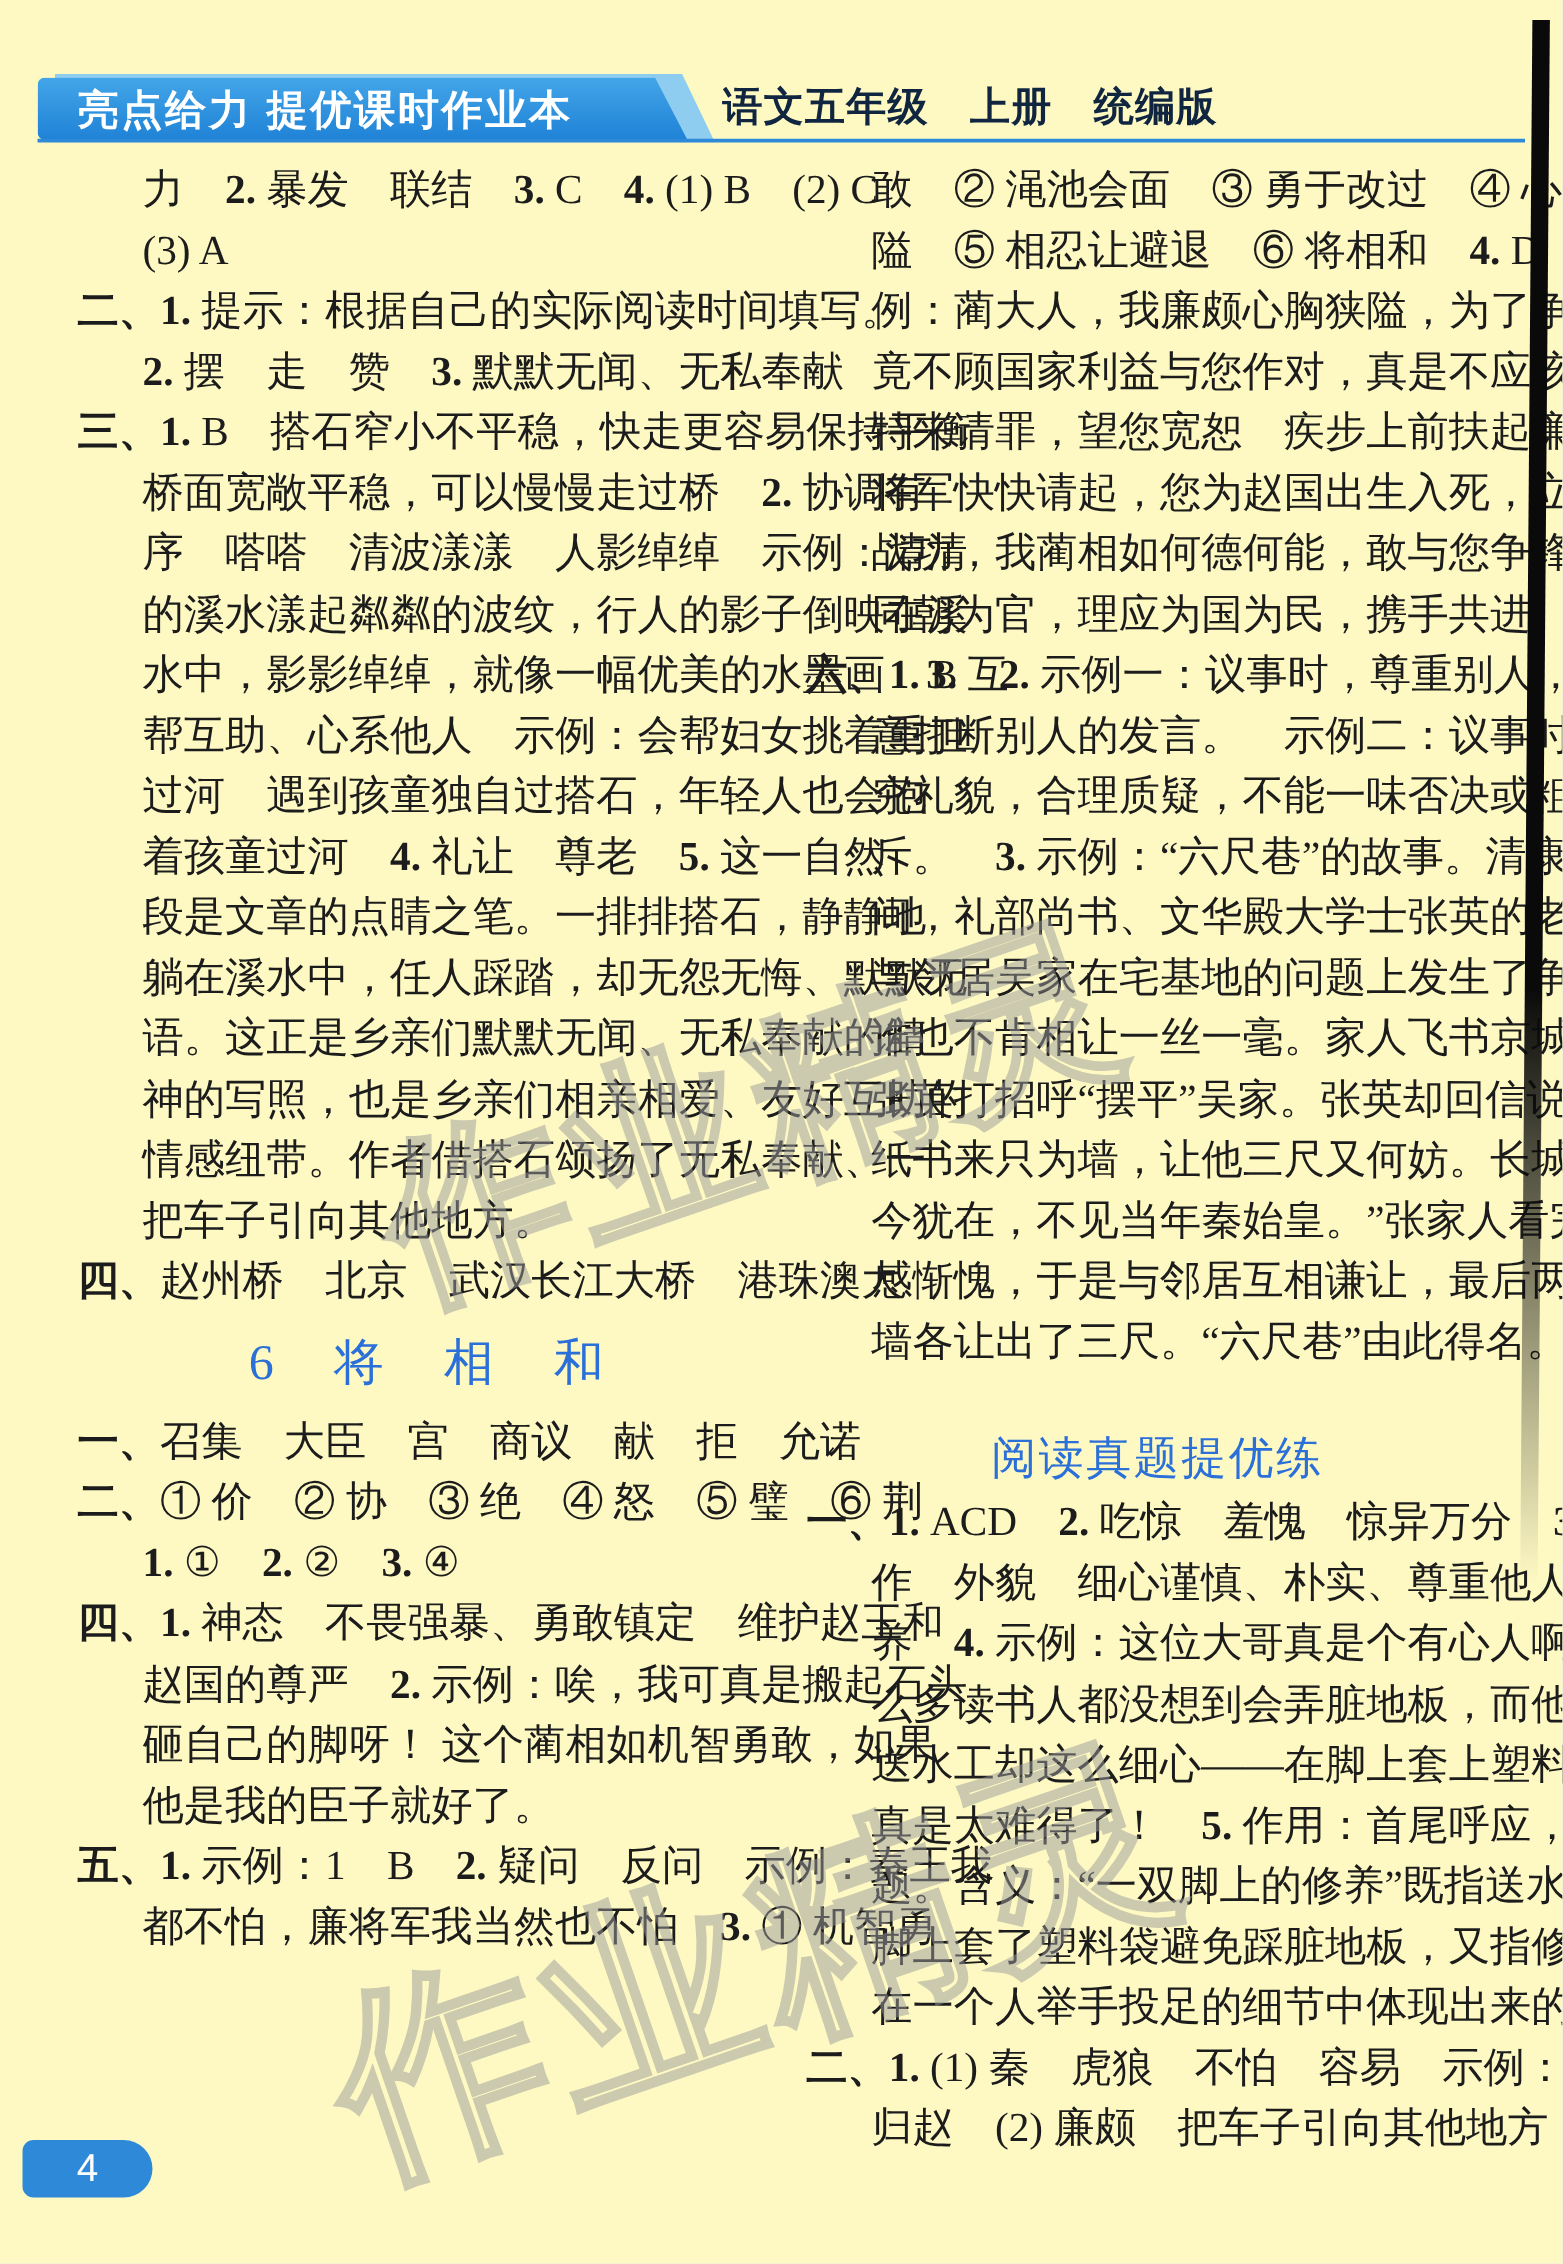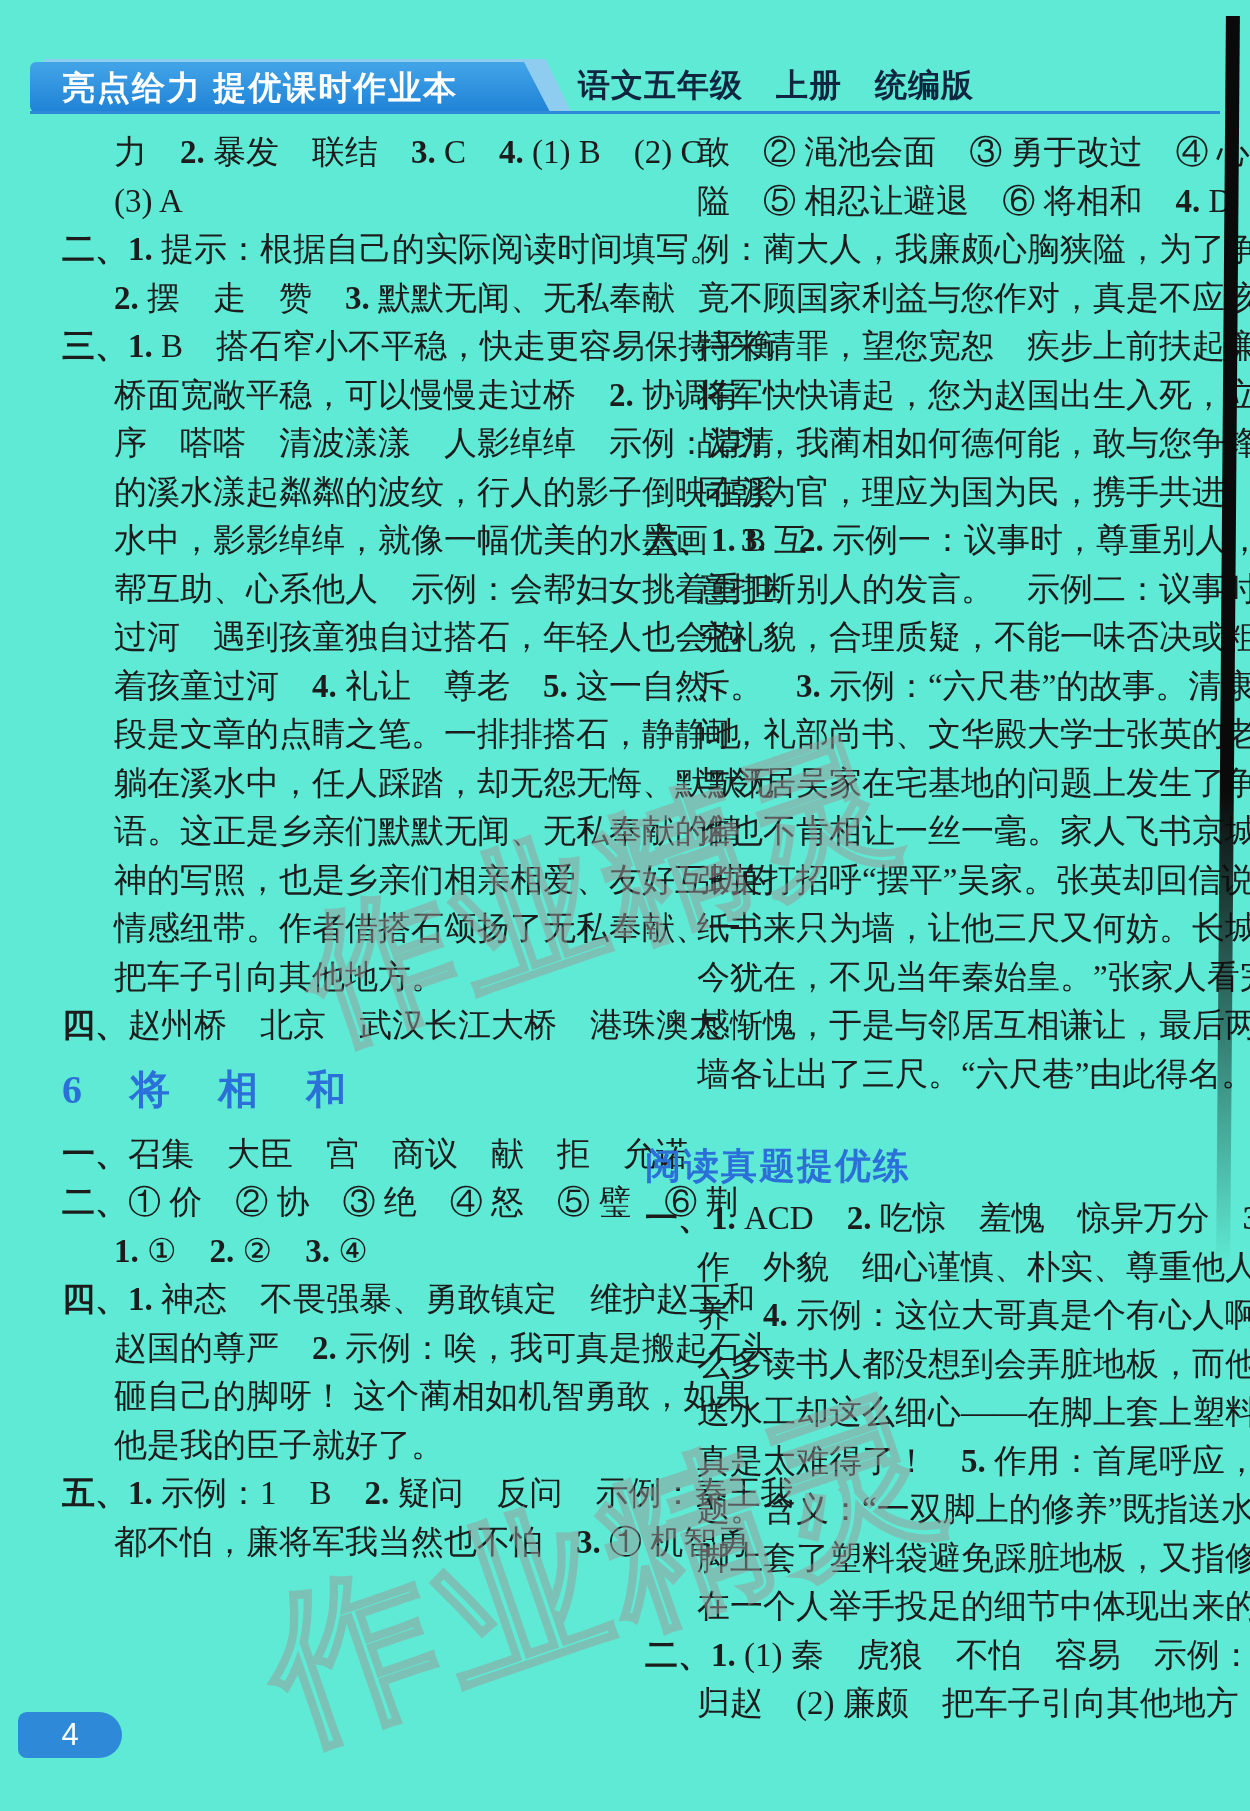--- a/index.html
+++ b/index.html
@@ -1,20 +1,20 @@
 <!DOCTYPE html>
 <html style="--accent: #2e8ad8; --heading-blue: #2b6fd8;"><head>
 <meta charset="utf-8">
 <style>
   html,body{margin:0;padding:0;background:#e8e8e6;}
   .page{
     position:relative;
     width:1250px;height:1811px;
     margin:0 auto;
-    background:#5eead4;
+    background:#fef9c3;
     overflow:hidden;
     font-family:"Liberation Serif","DejaVu Serif",serif;
     color:#1c1c1c;
   }
   
   .banner-sliver{
     position:absolute;left:44px;top:59px;width:528px;height:55px;
     background:#8ecdf0;
     clip-path:polygon(0 0,95% 0,100% 100%,0 100%);
   }
@@ -44,21 +44,21 @@
   .col-left{left:62px;}
   .col-right{left:645px;}
   .line{
     font-size:33px;line-height:48.5px;height:48.5px;
     white-space:nowrap;
   }
   .line.indent{padding-left:52px;}
   .line b{font-family:"Liberation Serif","DejaVu Serif",serif;}
   .col-heading{
     color:var(--heading-blue,#2b6fd8);
-    font-weight:bold;text-align:left;white-space:nowrap;
+    font-weight:normal;text-align:center;white-space:nowrap;
   }
   .col-heading.lesson{font-size:40px;line-height:80px;height:80px;letter-spacing:4px;}
   .col-heading.reading{font-size:36px;line-height:56px;height:56px;letter-spacing:2px;margin-top:40px;}
   
   .watermark{
     position:absolute;
     color:transparent;
     -webkit-text-stroke:3px #9a9a9a;
     opacity:.5;
     font-family:"Liberation Sans","DejaVu Sans",sans-serif;

